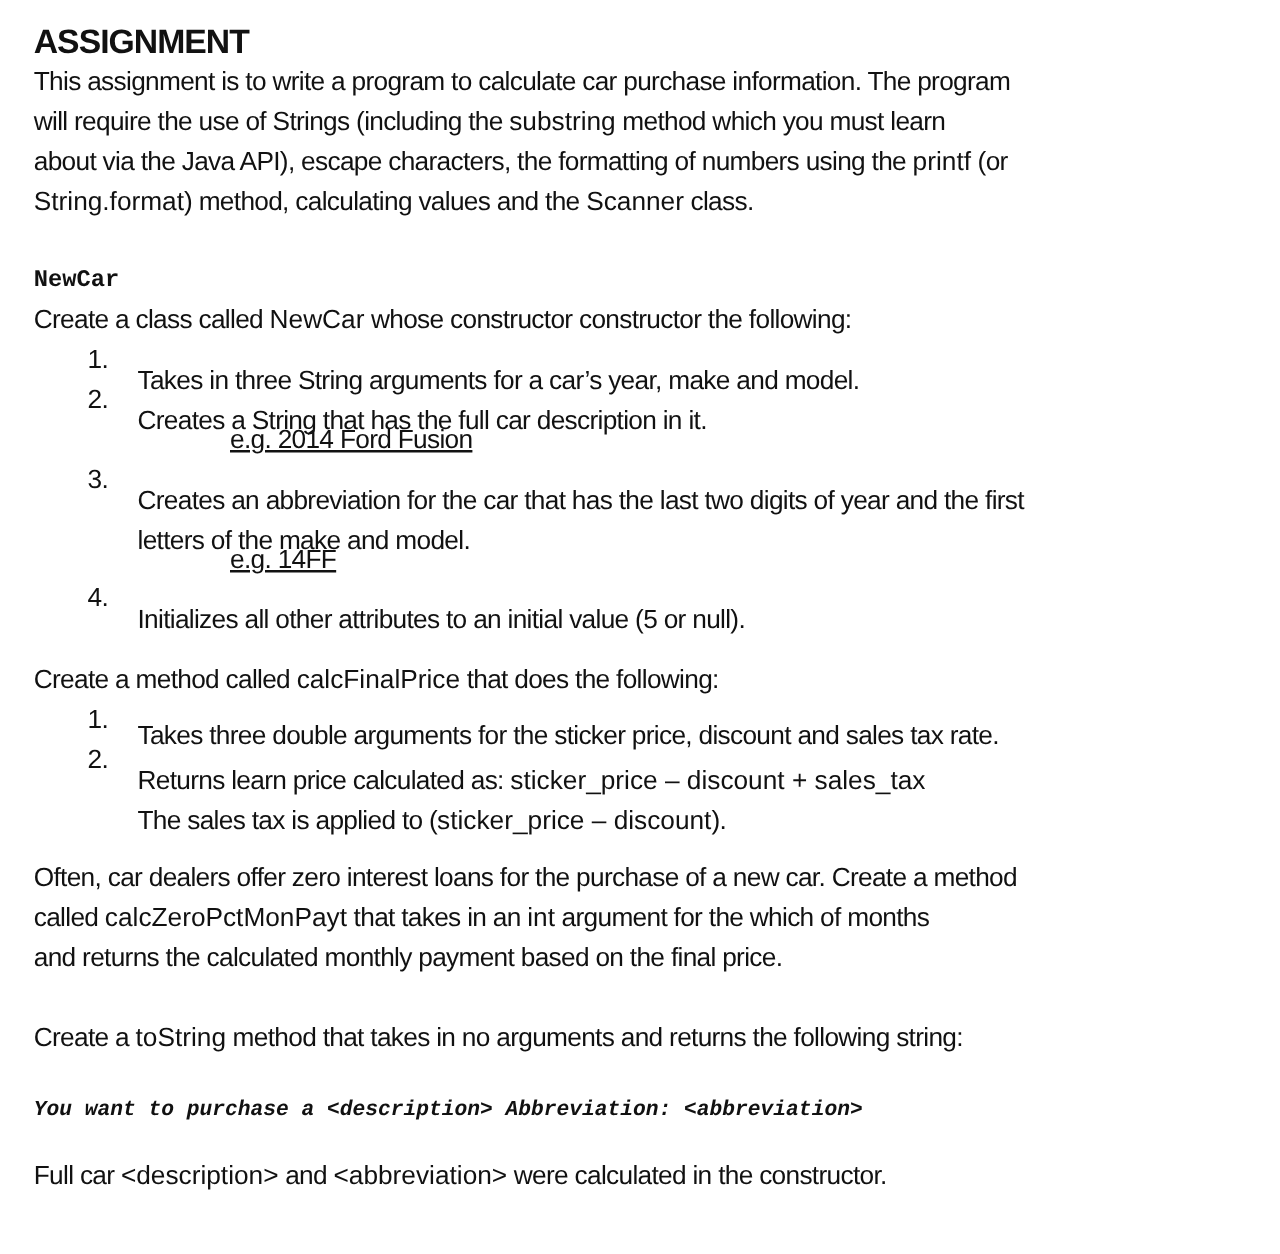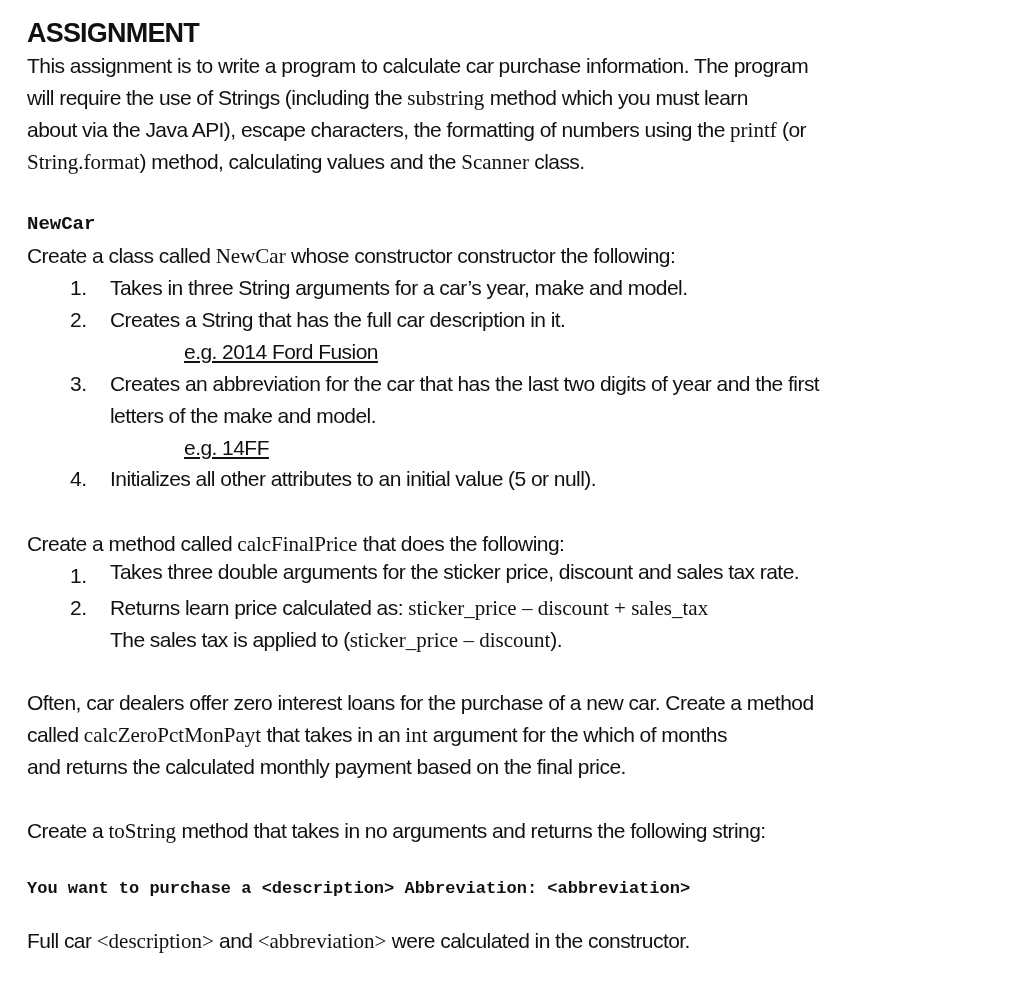--- a/index.html
+++ b/index.html
@@ -5,27 +5,27 @@
   html, body { margin: 0; padding: 0; background: #ffffff; }
   body {
     width: 1024px; height: 1003px; overflow: hidden; position: relative;
     font-family: "Liberation Sans", sans-serif; color: #111111;
   }
   .line {
     position: absolute; left: 27px; white-space: nowrap;
     font-size: 21px; line-height: 32px; letter-spacing: -0.55px;
     transform-origin: left center;
   }
-  .code { font-family: Liberation Serif, serif; letter-spacing: 0; font-size: 21px; }
+  .code { font-family: Liberation Sans, sans-serif; letter-spacing: 0; font-size: 21px; }
   .heading { font-weight: bold; font-size: 27px; letter-spacing: -0.8px; }
   .code-heading { font-family: "Liberation Mono", monospace; font-weight: bold; font-size: 19px; letter-spacing: 0; }
   .num { position: absolute; left: 70px; }
-  .item { left: 110px; }
+  .item { left: 110px; margin-top: 17px; }
   .eg { left: 184px; text-decoration: underline; }
-  .outstr { font-family: "Liberation Mono", monospace; font-weight: bold; font-size: 17px; letter-spacing: 0; }
+  .outstr { font-family: "Liberation Mono", monospace; font-weight: bold; font-size: 17px; letter-spacing: 0; font-style: italic; }
 </style>
 </head>
 <body>
 
 <div>
 
   <div class="line heading" style="top:17px">ASSIGNMENT</div>
 
   <div class="line" style="top:50px"><span>This assignment is to write a program to calculate car purchase information. The program</span></div>
   <div class="line" style="top:82px"><span>will require the use of Strings (including the </span><span class="code">substring</span><span> method which you must learn</span></div>

